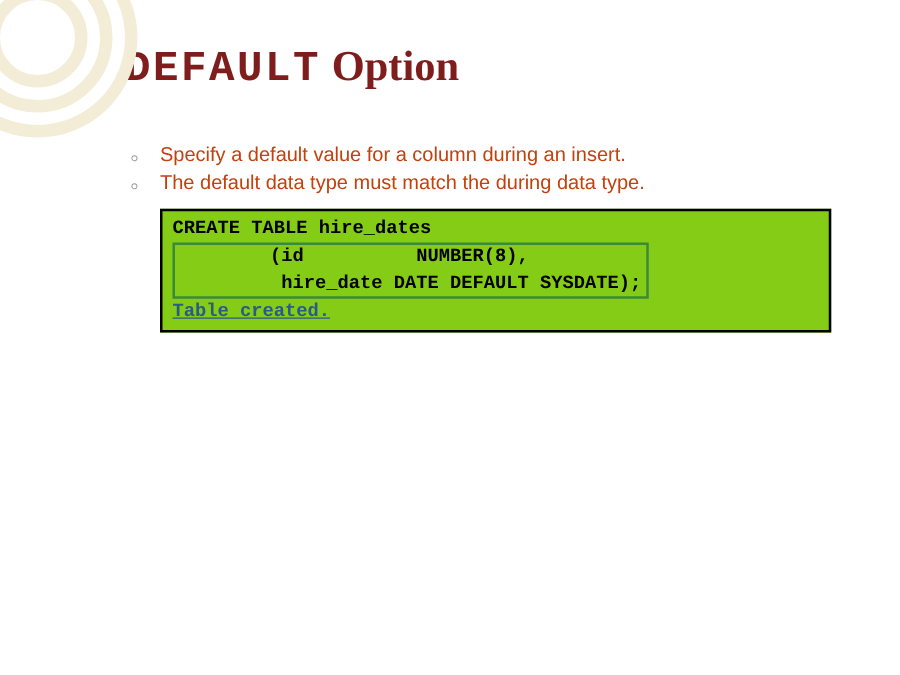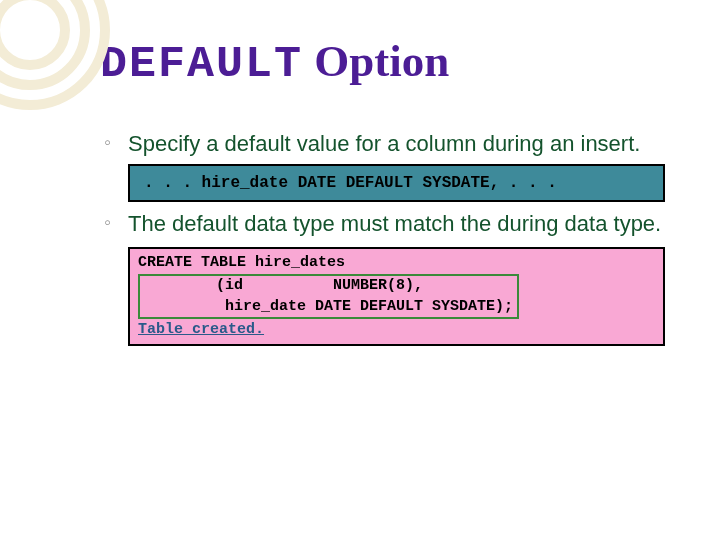--- a/index.html
+++ b/index.html
@@ -24,38 +24,38 @@
     border-radius: 50%;
   }
   .corner-decoration .r1 { width: 160px; height: 160px; top: 0; left: 0; }
   .corner-decoration .r2 { width: 120px; height: 120px; top: 20px; left: 20px; }
   .corner-decoration .r3 { width: 80px; height: 80px; top: 40px; left: 40px; }
 
   .slide {
     padding: 35px 55px 20px 100px;
   }
   .title {
-    font-size: 45px;
-    color: #4c1d95;
+    font-size: 34px;
+    color: #7f1d1d;
     margin-bottom: 40px;
     font-family: Georgia, 'Times New Roman', serif;
   }
   .title .mono {
     font-family: 'Courier New', monospace;
     letter-spacing: 2px;
   }
   .bullets {
     list-style: none;
     padding-left: 28px;
   }
   .bullets li {
     position: relative;
-    font-size: 22px;
+    font-size: 16px;
     line-height: 1.25;
-    color: #14532d;
+    color: #c2410c;
     margin-bottom: 2px;
   }
   .bullets li::before {
     content: "◦";
     position: absolute;
     left: -24px;
     top: 0;
     color: #999;
     font-size: 20px;
   }
@@ -63,21 +63,21 @@
     background: #3e8a9a;
     border: 2px solid #000;
     font-family: 'Courier New', monospace;
     font-weight: bold;
     font-size: 16px;
     padding: 8px 14px;
     color: #000;
     margin: 6px 0 8px 28px;
   }
   .code-box-2 {
-    background: #f9a8d4;
+    background: #84cc16;
     border: 2px solid #000;
     font-family: 'Courier New', monospace;
     font-weight: bold;
     font-size: 15px;
     padding: 4px 8px 4px 8px;
     color: #000;
     margin: 10px 0 0 28px;
     line-height: 1.35;
     white-space: pre;
     position: relative;
@@ -104,21 +104,20 @@
 
 <div class="slide">
   <h1 class="title">
     <span class="mono">DEFAULT</span><span> Option</span>
   </h1>
 
   <ul class="bullets">
     <li>Specify a default value for a column during an insert.</li>
   </ul>
 
-  <div class="code-box-1">. . . hire_date DATE DEFAULT SYSDATE, . . .</div>
 
   <ul class="bullets">
     <li>The default data type must match the during data type.</li>
   </ul>
 
   <div class="code-box-2"><span>CREATE TABLE hire_dates</span>
 <span class="inner-green"><span>        (id          NUMBER(8),</span>
 <span>         hire_date DATE DEFAULT SYSDATE);</span></span>
 <span class="result-line">Table created.</span></div>
 

